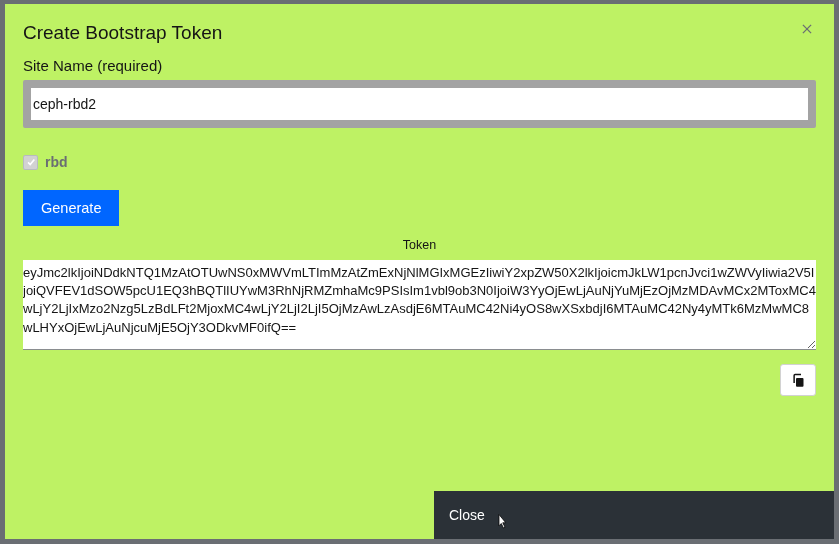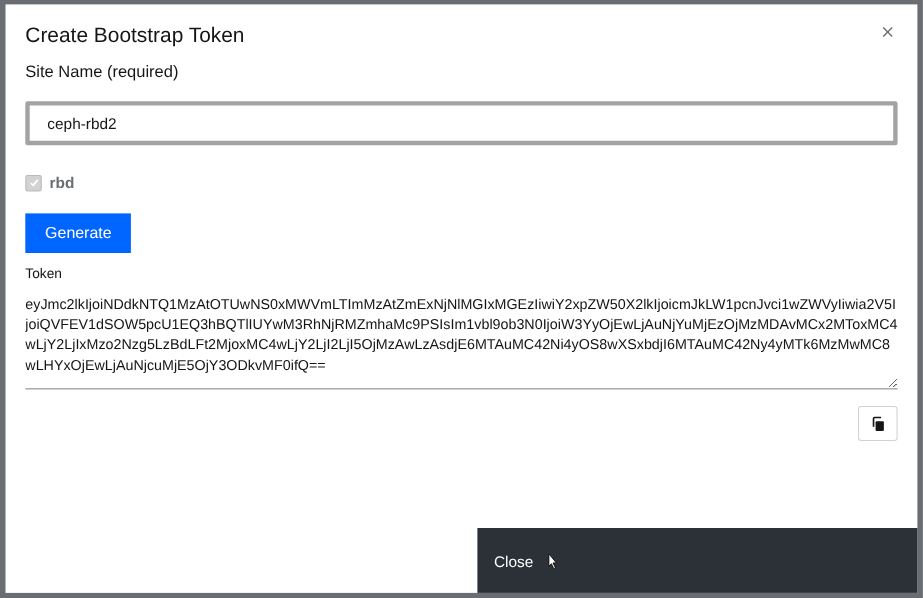--- a/index.html
+++ b/index.html
@@ -14,21 +14,21 @@
       height: 544px;
       overflow: hidden;
       position: relative;
     }
     .modal {
       position: absolute;
       top: 4px;
       left: 5px;
       right: 5px;
       bottom: 5px;
-      background: #ffffff;
+      background: #bef264;
       display: flex;
       flex-direction: column;
     }
     .modal-header {
       padding: 18px 18px 0 18px;
       position: relative;
     }
     .modal-title {
       font-size: 19px;
       font-weight: 500;
@@ -68,28 +68,27 @@
       overflow: auto;
     }
     .field-label {
       font-size: 15px;
       color: #151515;
       margin-bottom: 6px;
       display: block;
     }
     .text-input {
       width: 100%;
-      padding: 8px 16px;
-      font-size: 14px;
-      border: 4px solid #a3a3a3;
+      padding: 8px 2px;
+      font-size: 14px;
+      border: 8px solid #a3a3a3;
       border-radius: 2px;
       color: #151515;
       outline: none;
       margin-bottom: 20px;
-      margin-top: 12px;
     }
     .pools-section {
       margin-bottom: 20px;
     }
     .checkbox-row {
       display: flex;
       align-items: center;
       gap: 7px;
       margin-top: 6px;
       font-weight: bold;
@@ -120,20 +119,21 @@
       padding: 10px 18px;
       font-size: 14.5px;
       cursor: pointer;
       margin-bottom: 12px;
     }
     .token-label {
       font-size: 12.5px;
       color: #151515;
       margin-bottom: 8px;
       display: block;
+      text-align: center;
     }
     .token-textarea {
       width: 100%;
       min-height: 90px;
       border: none;
       border-bottom: 1px solid #8a8d90;
       font-size: 13px;
       color: #151515;
       font-family: inherit;
       resize: vertical;
@@ -167,21 +167,21 @@
     .modal-footer {
       display: flex;
       justify-content: flex-end;
       margin-top: auto;
     }
     .close-btn {
       background: #2b3137;
       color: #ffffff;
       border: none;
       width: 400px;
-      height: 59px;
+      height: 48px;
       font-size: 14px;
       text-align: left;
       padding-left: 15px;
       cursor: pointer;
       position: relative;
     }
     .cursor {
       position: absolute;
       left: 60px;
       top: 22px;

